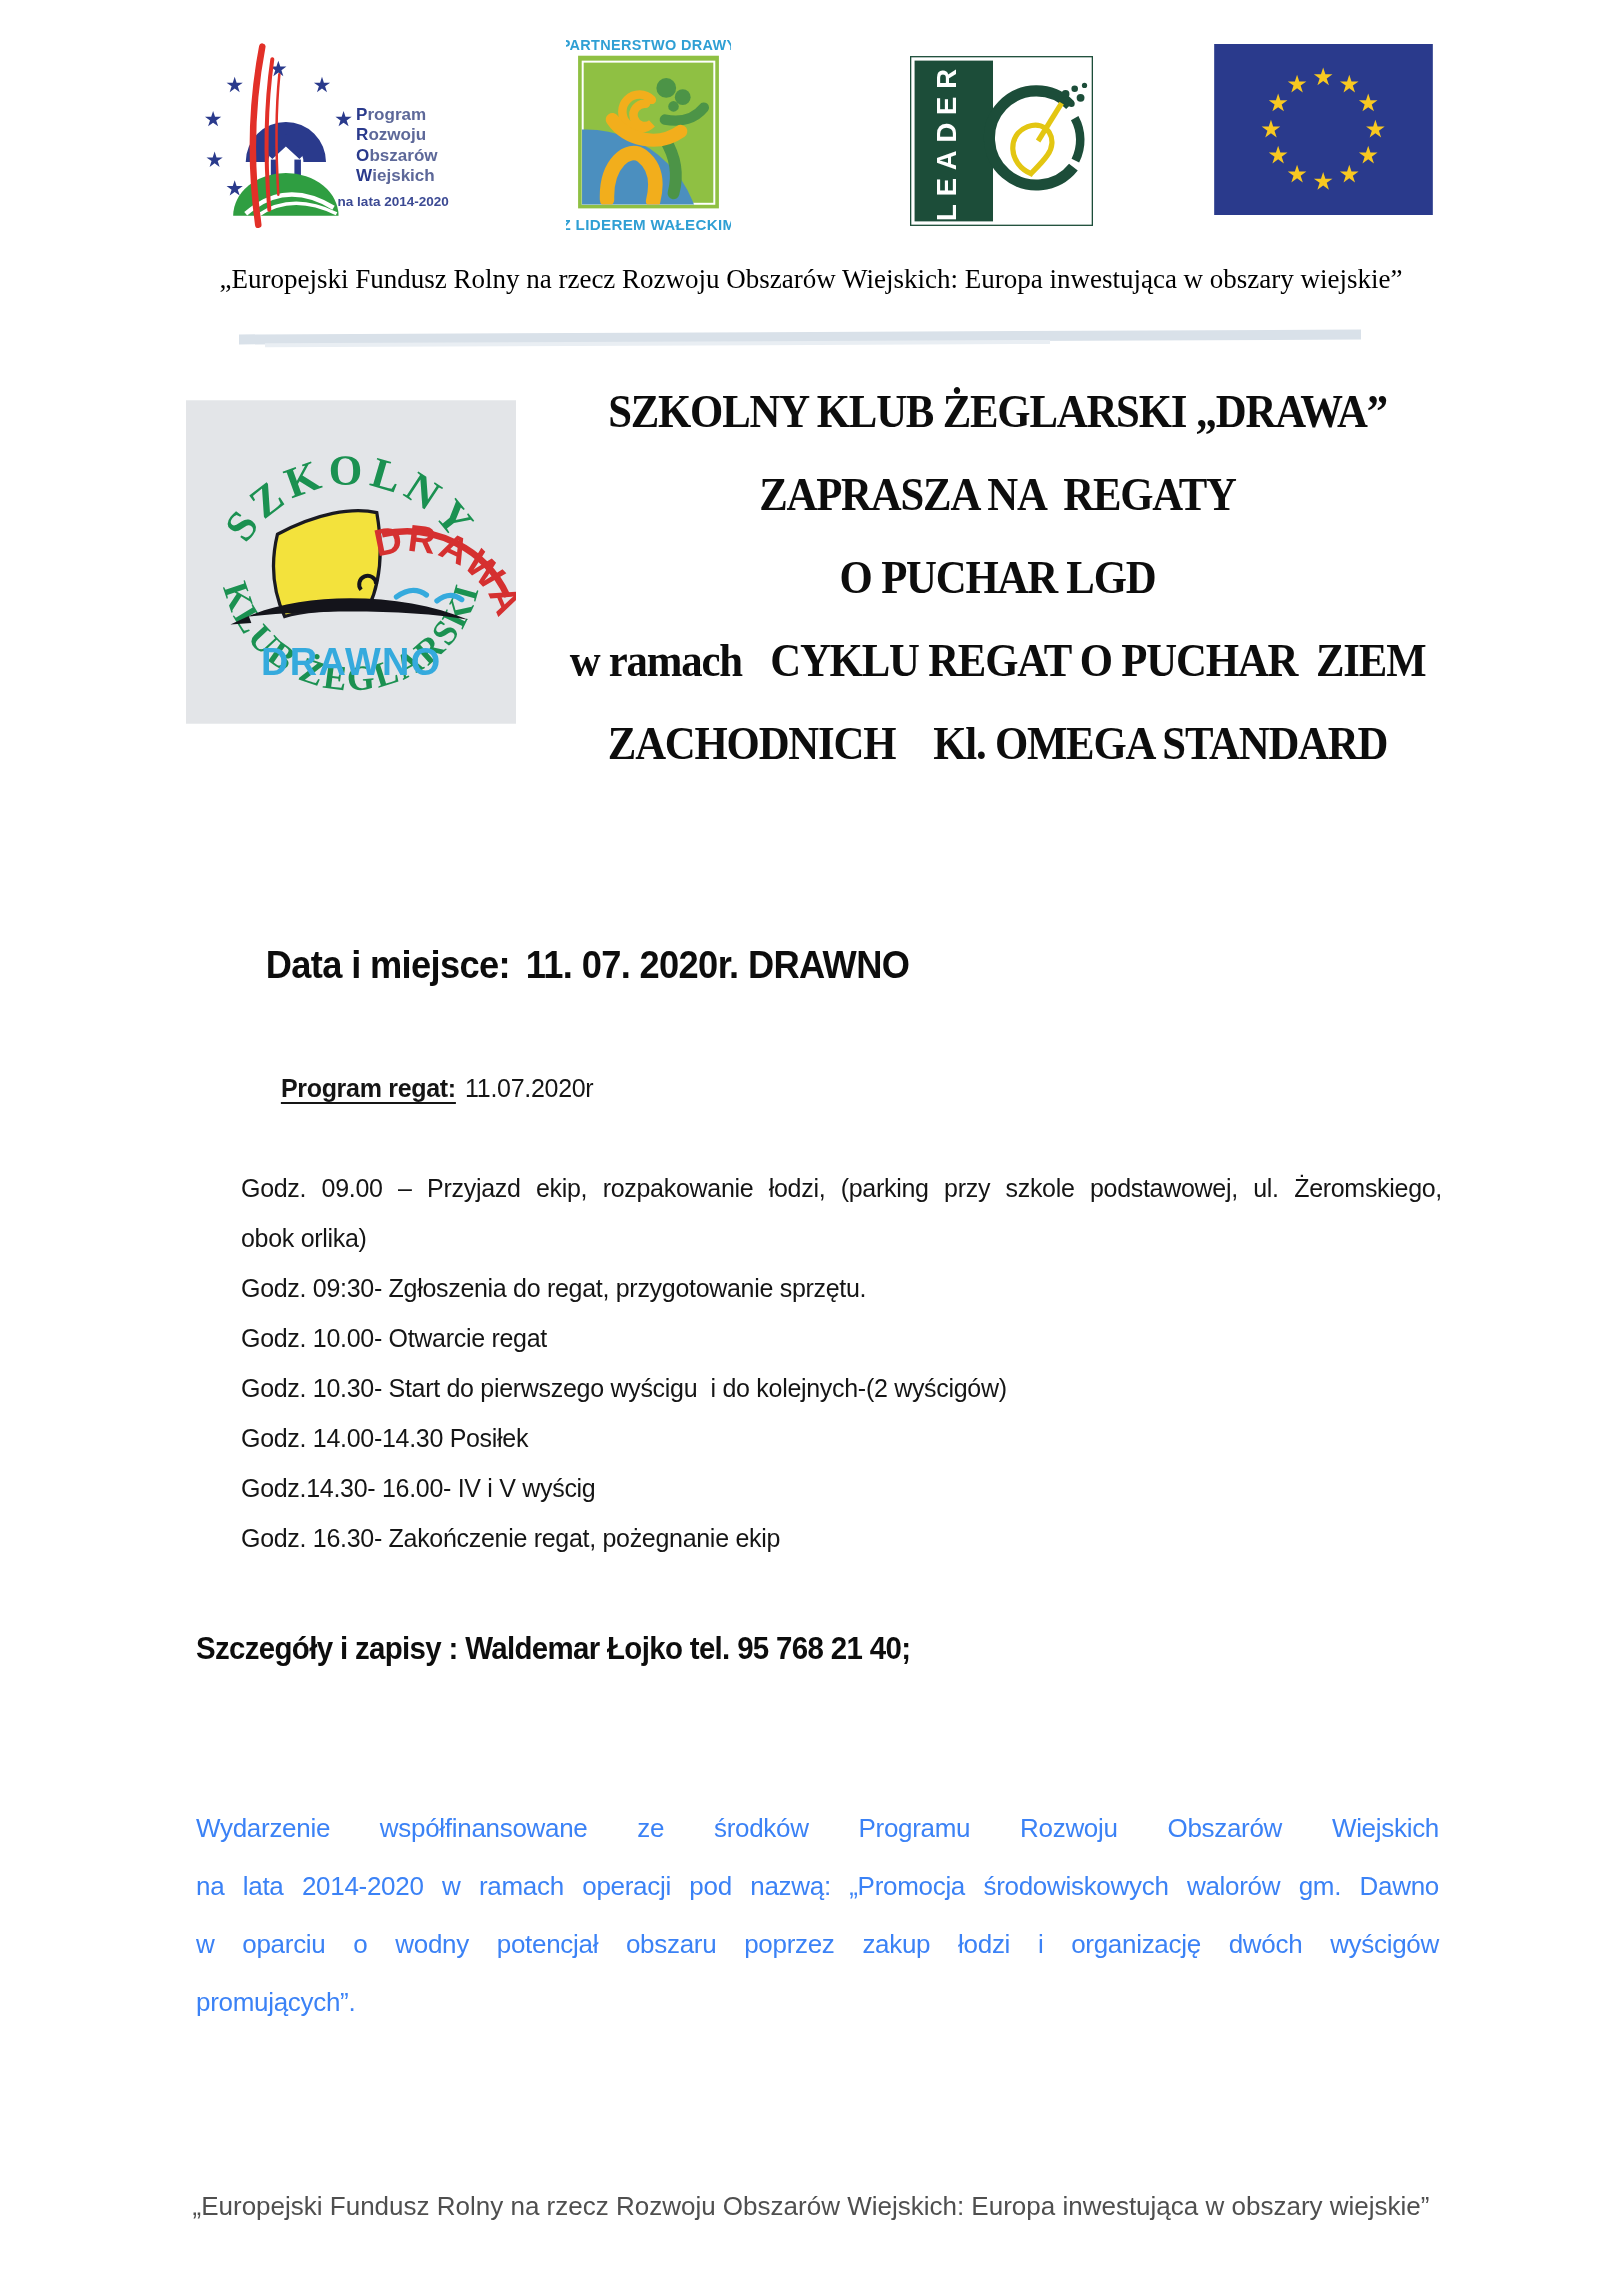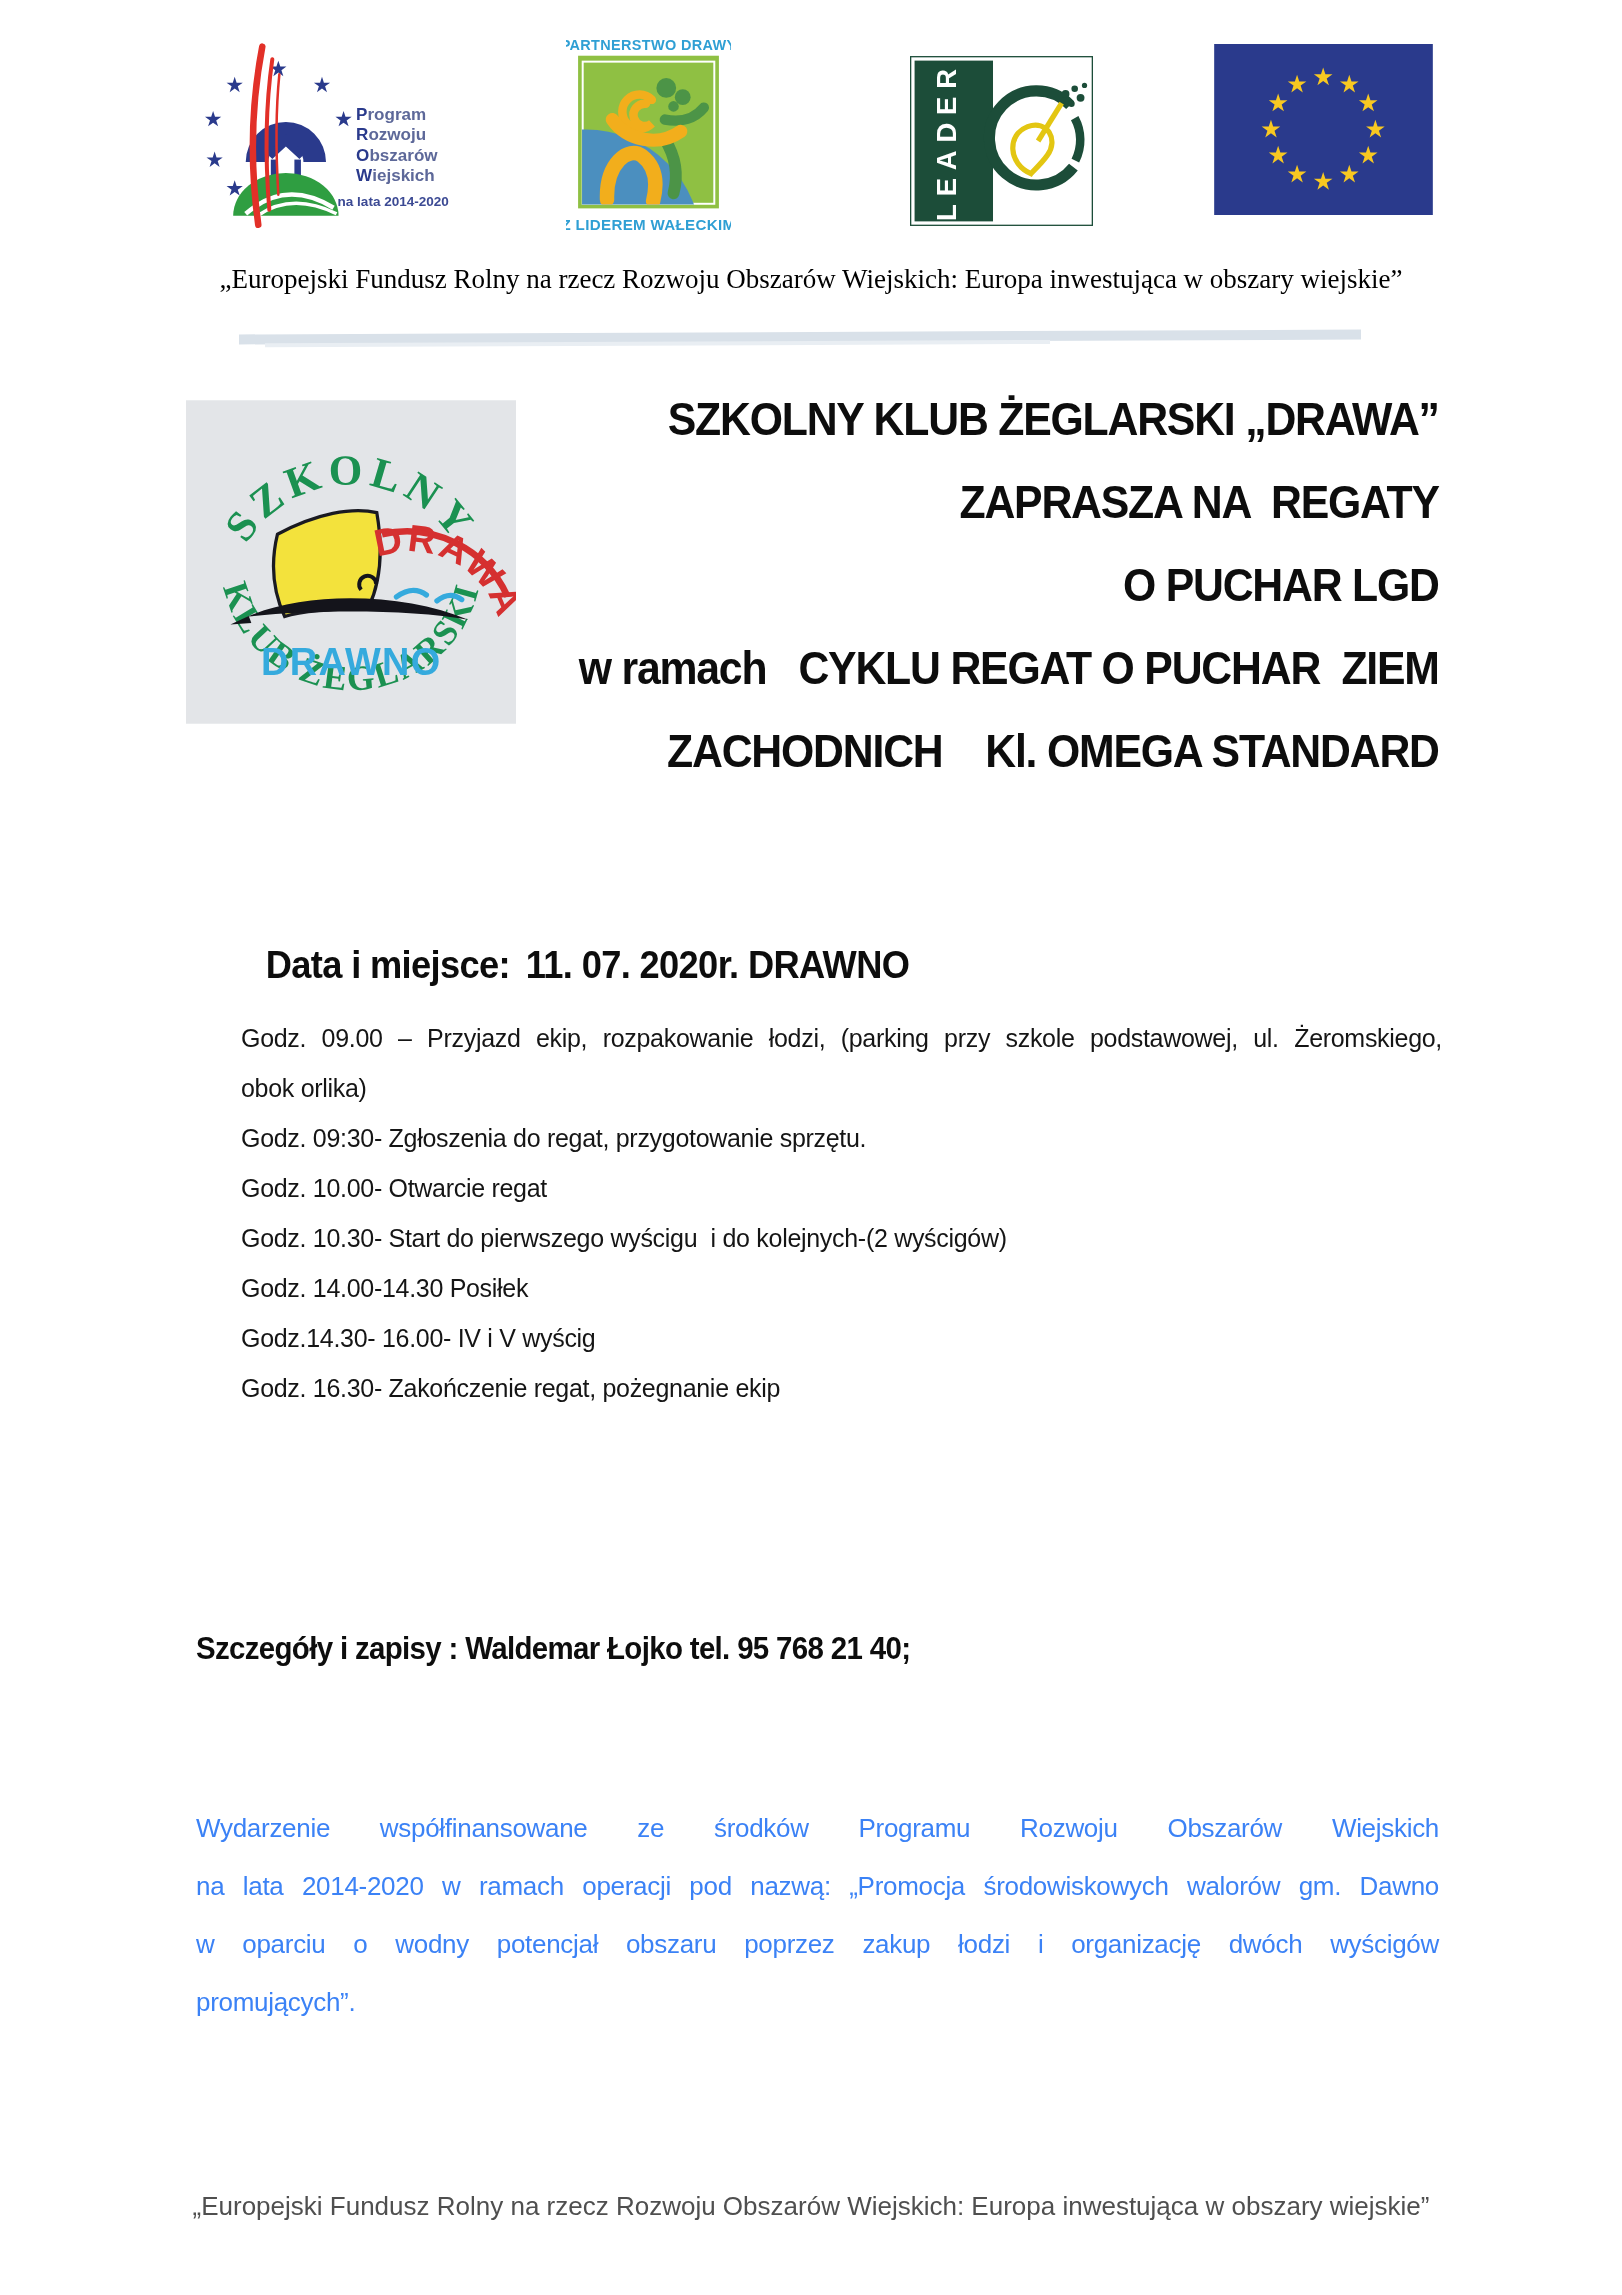--- a/index.html
+++ b/index.html
@@ -33,22 +33,23 @@
     transform:rotate(-0.25deg);
   }
   .divider::after{
     content:"";position:absolute;left:26px;top:8.5px;width:785px;height:4.6px;
     background:#e9eef3;
   }
   
   .club-logo{left:186px;top:400px;width:330px;height:324px;}
   
   .title-block{
-    position:absolute;left:523px;top:378px;width:949px;
-    text-align:right;
+    position:absolute;left:523px;top:370px;width:949px;
+    text-align:center;
+    font-family:Liberation Serif, serif;
   }
   .title-line{
     font-weight:700;font-size:46px;line-height:83px;
     letter-spacing:-1.3px;color:#0d0d0d;
     white-space:pre;
     transform:scaleX(0.93);transform-origin:50% 50%;
   }
   
   .date-line{
     position:absolute;left:228px;top:899px;
@@ -276,20 +277,23 @@
     <div class="title-line">O PUCHAR LGD</div>
     <div class="title-line">w ramach   CYKLU REGAT O PUCHAR  ZIEM</div>
     <div class="title-line">ZACHODNICH    Kl. OMEGA STANDARD</div>
   </div>
 
   <div class="date-line">
     <span class="date-label">Data i miejsce:</span><span class="date-value">11. 07. 2020r. DRAWNO</span>
   </div>
 
   <section class="program">
+    <p class="program-heading">
+      <span class="ph-label">Program regat:</span><span class="ph-date">11.07.2020r</span>
+    </p>
     <div class="program-items">
 
     <p class="pline stretch">Godz. 09.00 – Przyjazd ekip, rozpakowanie łodzi,  (parking przy szkole podstawowej,  ul. Żeromskiego,</p>
         <p class="pline">obok orlika)</p>
         <p class="pline">Godz. 09:30- Zgłoszenia do regat, przygotowanie sprzętu.</p>
         <p class="pline">Godz. 10.00- Otwarcie regat</p>
         <p class="pline">Godz. 10.30- Start do pierwszego wyścigu  i do kolejnych-(2 wyścigów)</p>
         <p class="pline">Godz. 14.00-14.30 Posiłek</p>
         <p class="pline">Godz.14.30- 16.00- IV i V wyścig</p>
         <p class="pline">Godz. 16.30- Zakończenie regat, pożegnanie ekip</p>

